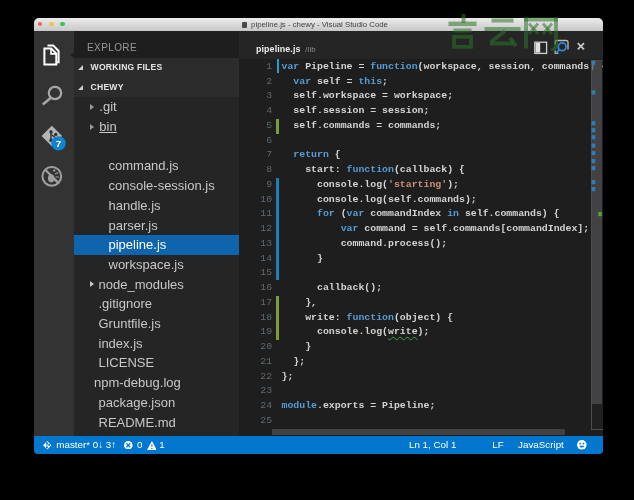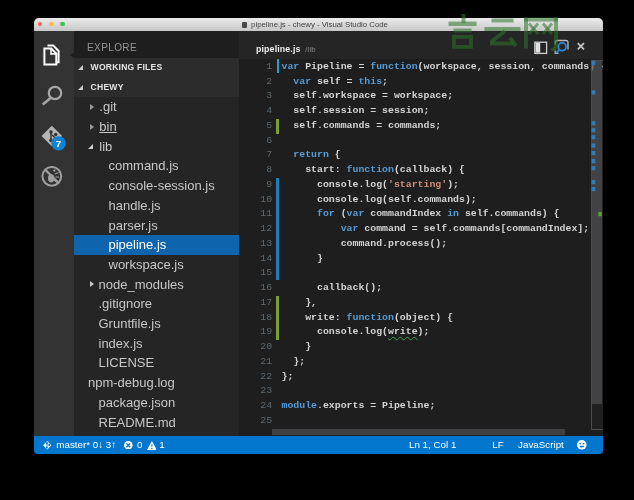--- a/index.html
+++ b/index.html
@@ -110,24 +110,20 @@
           <span style="position:absolute;left:16.6px;">CHEWY</span>
         </div>
       <div class="srow" style="top:66.3px;">
           <span class="tw-col" style="left:15.5px;top:6.5px;"></span>
           <span style="position:absolute;left:25.3px;">.git</span>
         </div>
       <div class="srow" style="top:86px;">
           <span class="tw-col" style="left:15.5px;top:6.5px;"></span>
           <span style="position:absolute;left:25.3px;text-decoration:underline;">bin</span>
         </div>
-      <div class="srow" style="top:105.7px;">
-          <span class="tw-exp" style="left:14px;top:7px;border-bottom-color:#cfcfcf;"></span>
-          <span style="position:absolute;left:25.3px;">lib</span>
-        </div>
       <div class="srow" style="top:125.4px;">
           <span style="position:absolute;left:34.5px;">command.js</span>
         </div>
       <div class="srow" style="top:145.1px;">
           <span style="position:absolute;left:34.5px;">console-session.js</span>
         </div>
       <div class="srow" style="top:164.8px;">
           <span style="position:absolute;left:34.5px;">handle.js</span>
         </div>
       <div class="srow" style="top:184.5px;">
@@ -149,21 +145,21 @@
       <div class="srow" style="top:283px;">
           <span style="position:absolute;left:24.5px;">Gruntfile.js</span>
         </div>
       <div class="srow" style="top:302.7px;">
           <span style="position:absolute;left:24.5px;">index.js</span>
         </div>
       <div class="srow" style="top:322.4px;">
           <span style="position:absolute;left:24.5px;">LICENSE</span>
         </div>
       <div class="srow" style="top:342.1px;">
-          <span style="position:absolute;left:14px;text-align:right;">npm-debug.log</span>
+          <span style="position:absolute;left:20px;text-align:right;">npm-debug.log</span>
         </div>
       <div class="srow" style="top:361.8px;">
           <span style="position:absolute;left:24.5px;">package.json</span>
         </div>
       <div class="srow" style="top:381.5px;">
           <span style="position:absolute;left:24.5px;">README.md</span>
         </div>
     </div>
     <div id="edhead"></div>
     <div id="edtitle">pipeline.js <span class="pth">&nbsp;/lib</span></div>

